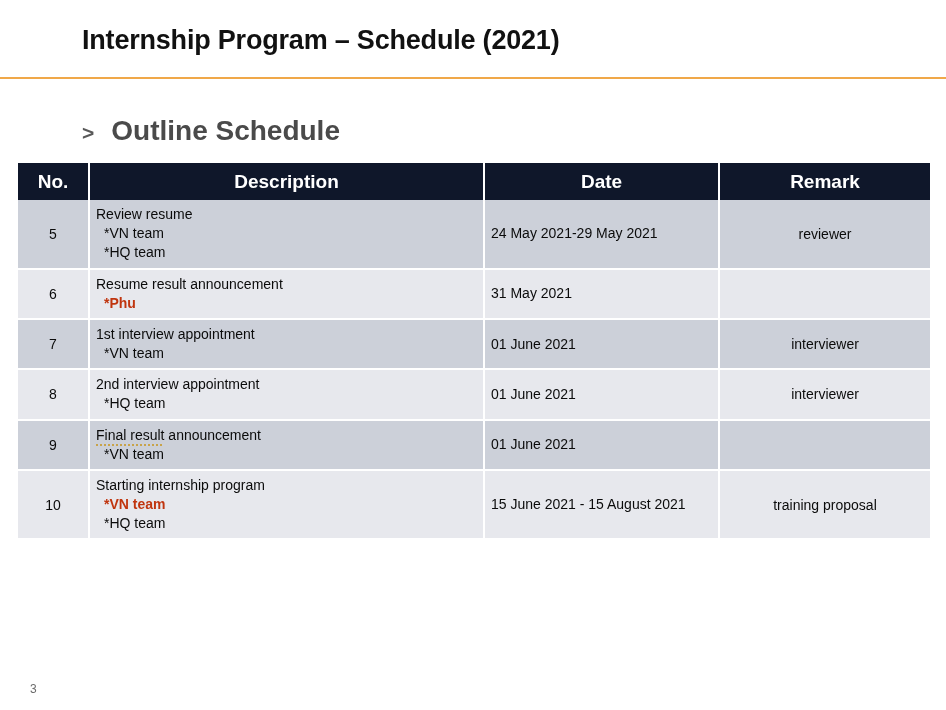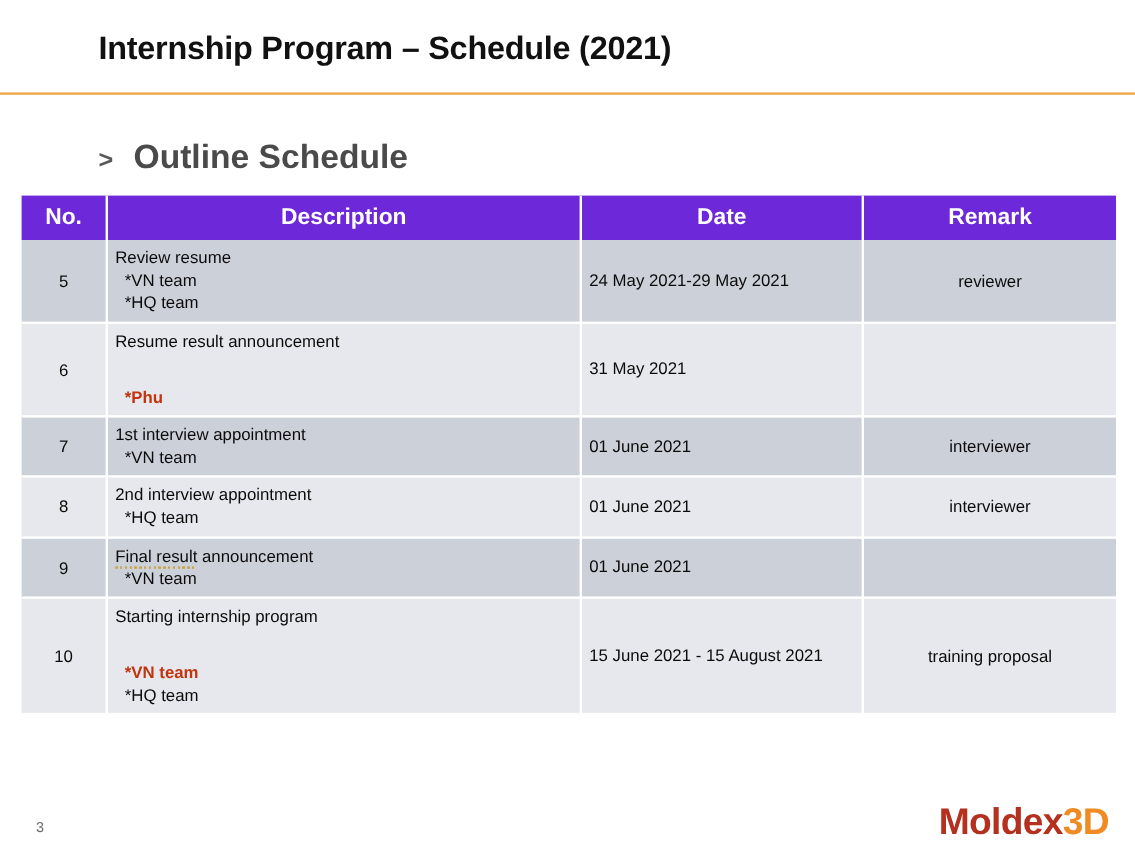--- a/index.html
+++ b/index.html
@@ -79,21 +79,21 @@
     width: 912px;
     border-collapse: collapse;
     table-layout: fixed;
   }
   .sched-table col.c-no     { width: 71px; }
   .sched-table col.c-desc   { width: 395px; }
   .sched-table col.c-date   { width: 235px; }
   .sched-table col.c-remark { width: 211px; }
 
   .sched-table th {
-    background: #6d28d9;
+    background: #0f172a;
     color: #ffffff;
     font-size: 19px;
     font-weight: bold;
     text-align: center;
     height: 37px;
     padding: 0 4px;
     border-right: 2px solid #ffffff;
     box-sizing: border-box;
   }
   .sched-table th:last-child { border-right: none; }
@@ -125,21 +125,21 @@
     text-align: left;
     line-height: 1.5;
     padding: 5px 14px;
   }
   .cell-remark {
     text-align: center;
   }
 
   .desc-line { display: block; white-space: pre; }
   .desc-sub  { display: block; white-space: pre; padding-left: 8px; }
-  .hl-red    { color: #c0350f; font-weight: bold; margin-top: 28px; }
+  .hl-red    { color: #c0350f; font-weight: bold; }
   .grammar {
     text-decoration-color: #111111;
     text-decoration-thickness: 1px;
     position: relative;
   }
   .grammar::after {
     content: "";
     position: absolute;
     left: 0;
     right: 0;
@@ -264,15 +264,14 @@
         </td>
         <td class="cell-date">15 June 2021 - 15 August 2021</td>
         <td class="cell-remark">training proposal</td>
       </tr>
 
     </tbody>
   </table>
 
   <div class="page-num">3</div>
 
-  <div class="brand-logo"><span class="brand-mold">Moldex</span><span class="brand-3d">3D</span></div>
 
 </div>
 
 </body></html>

